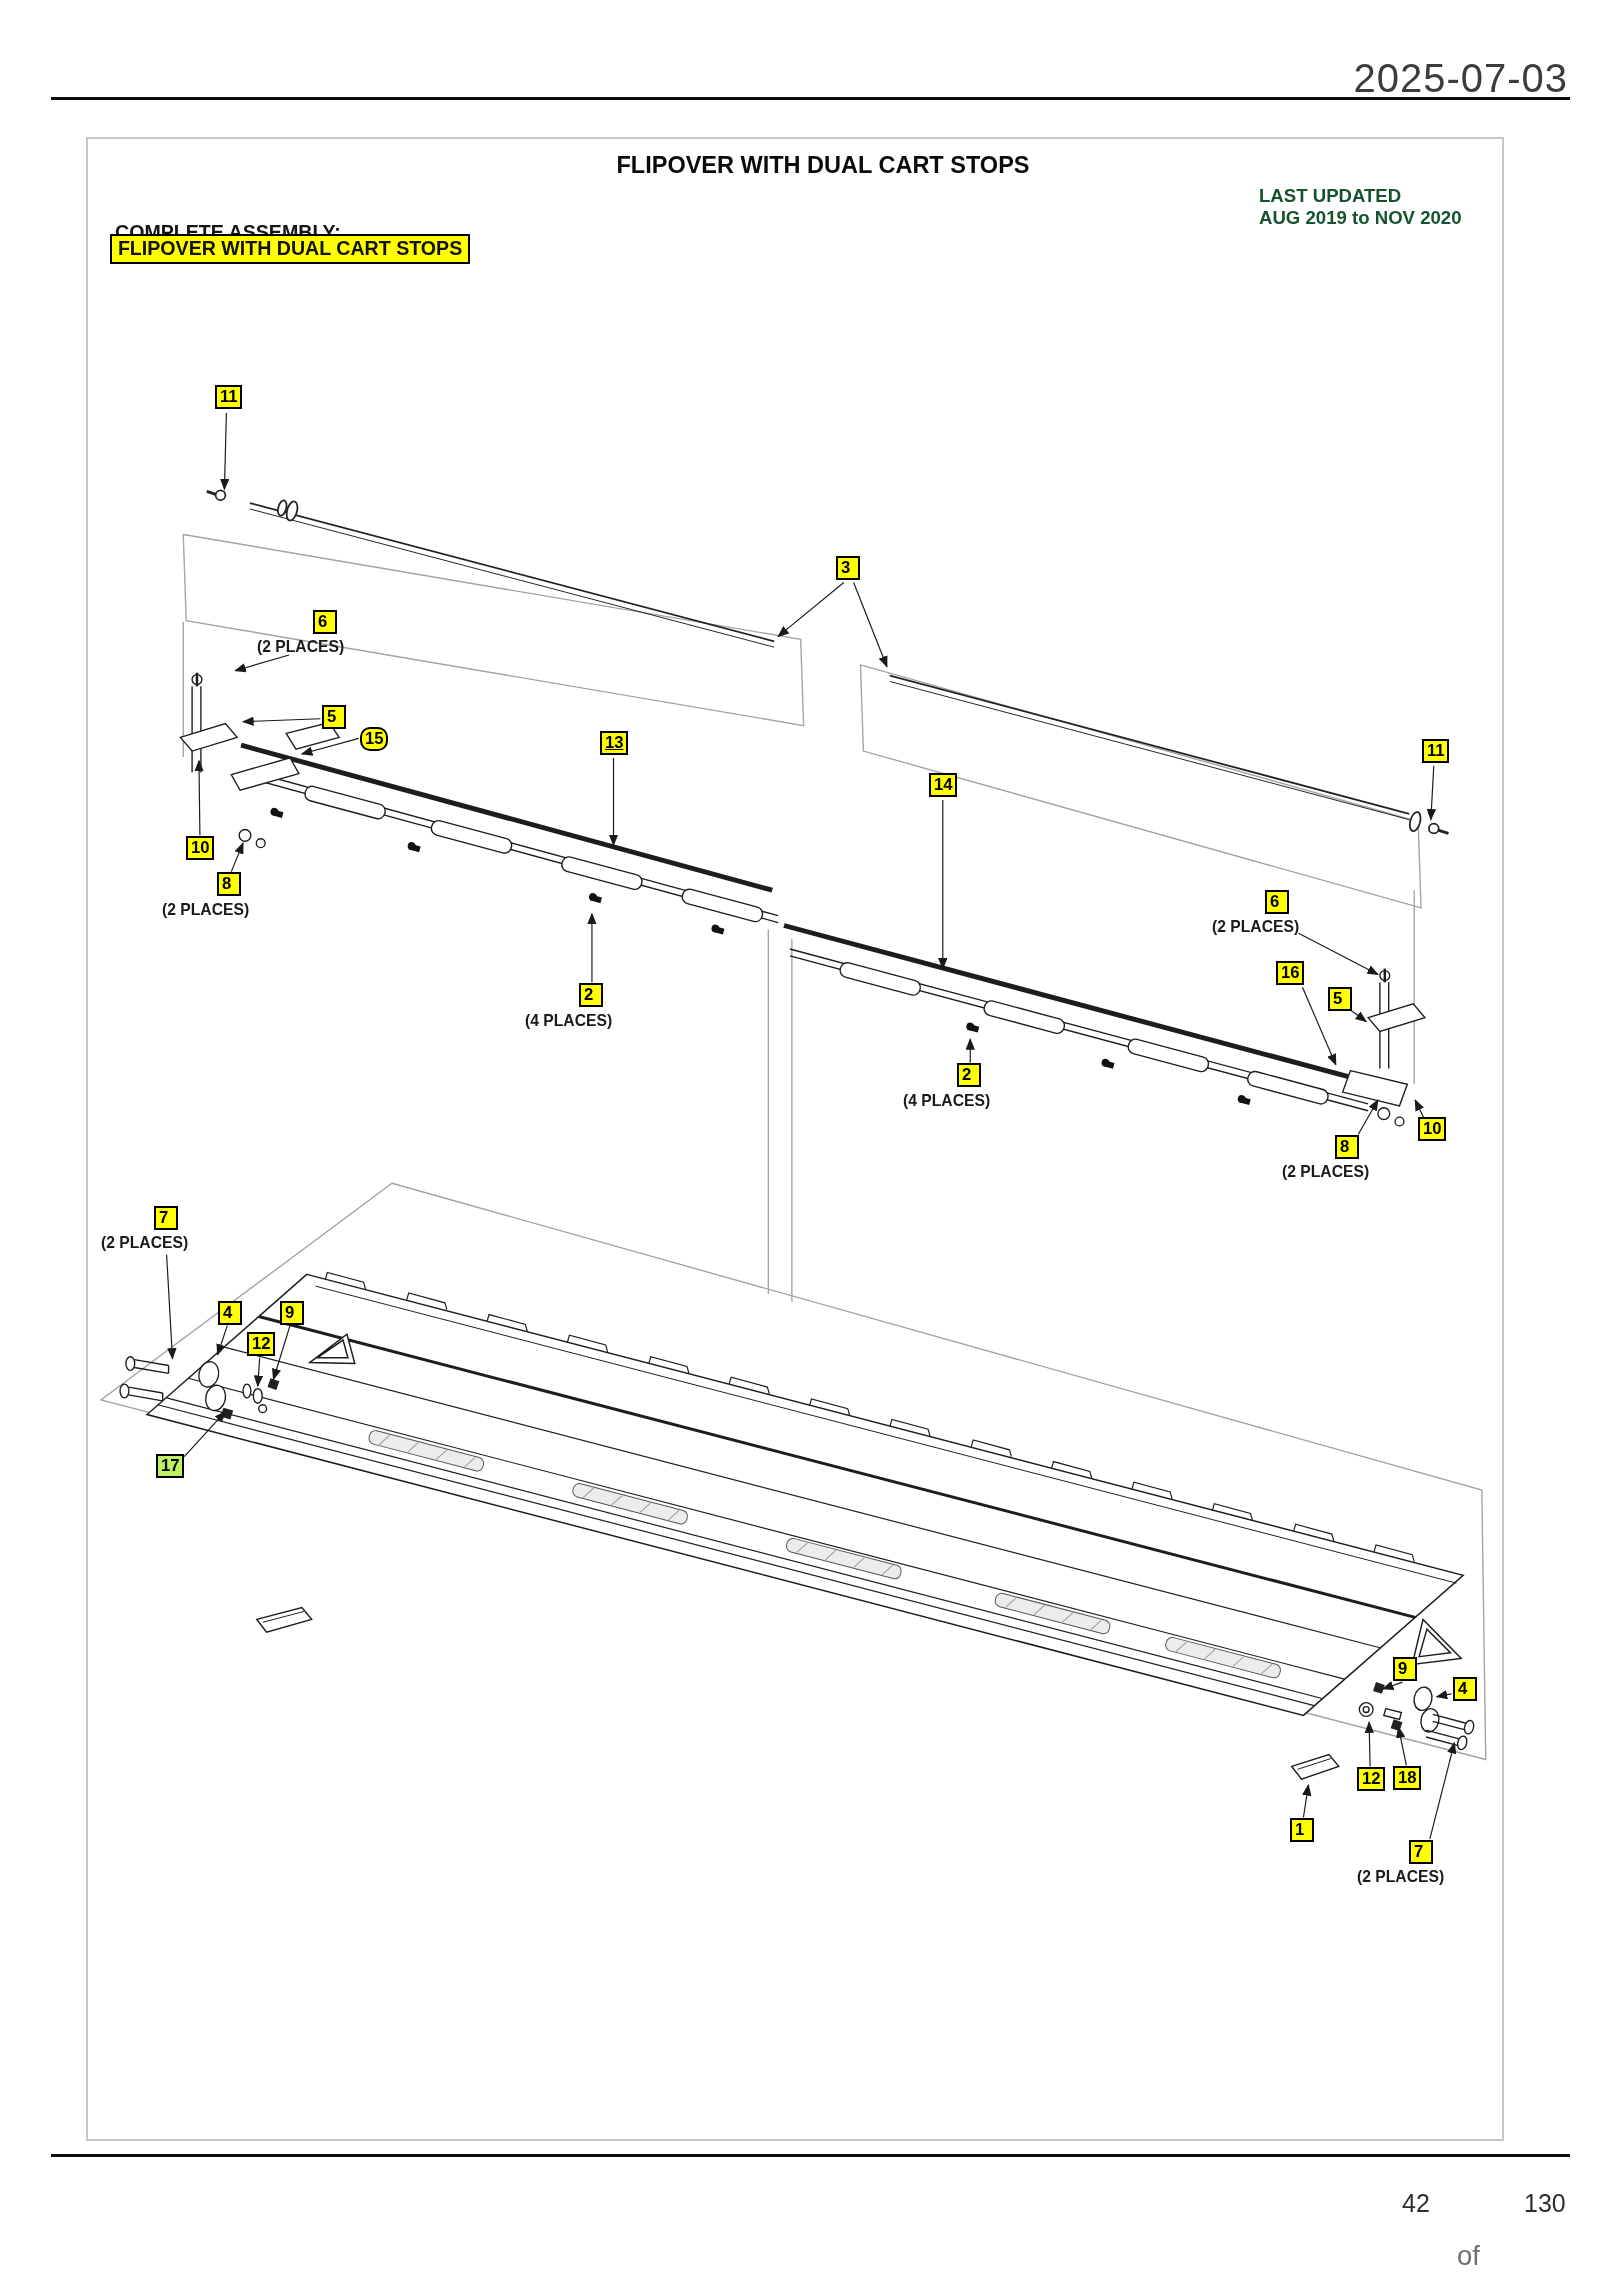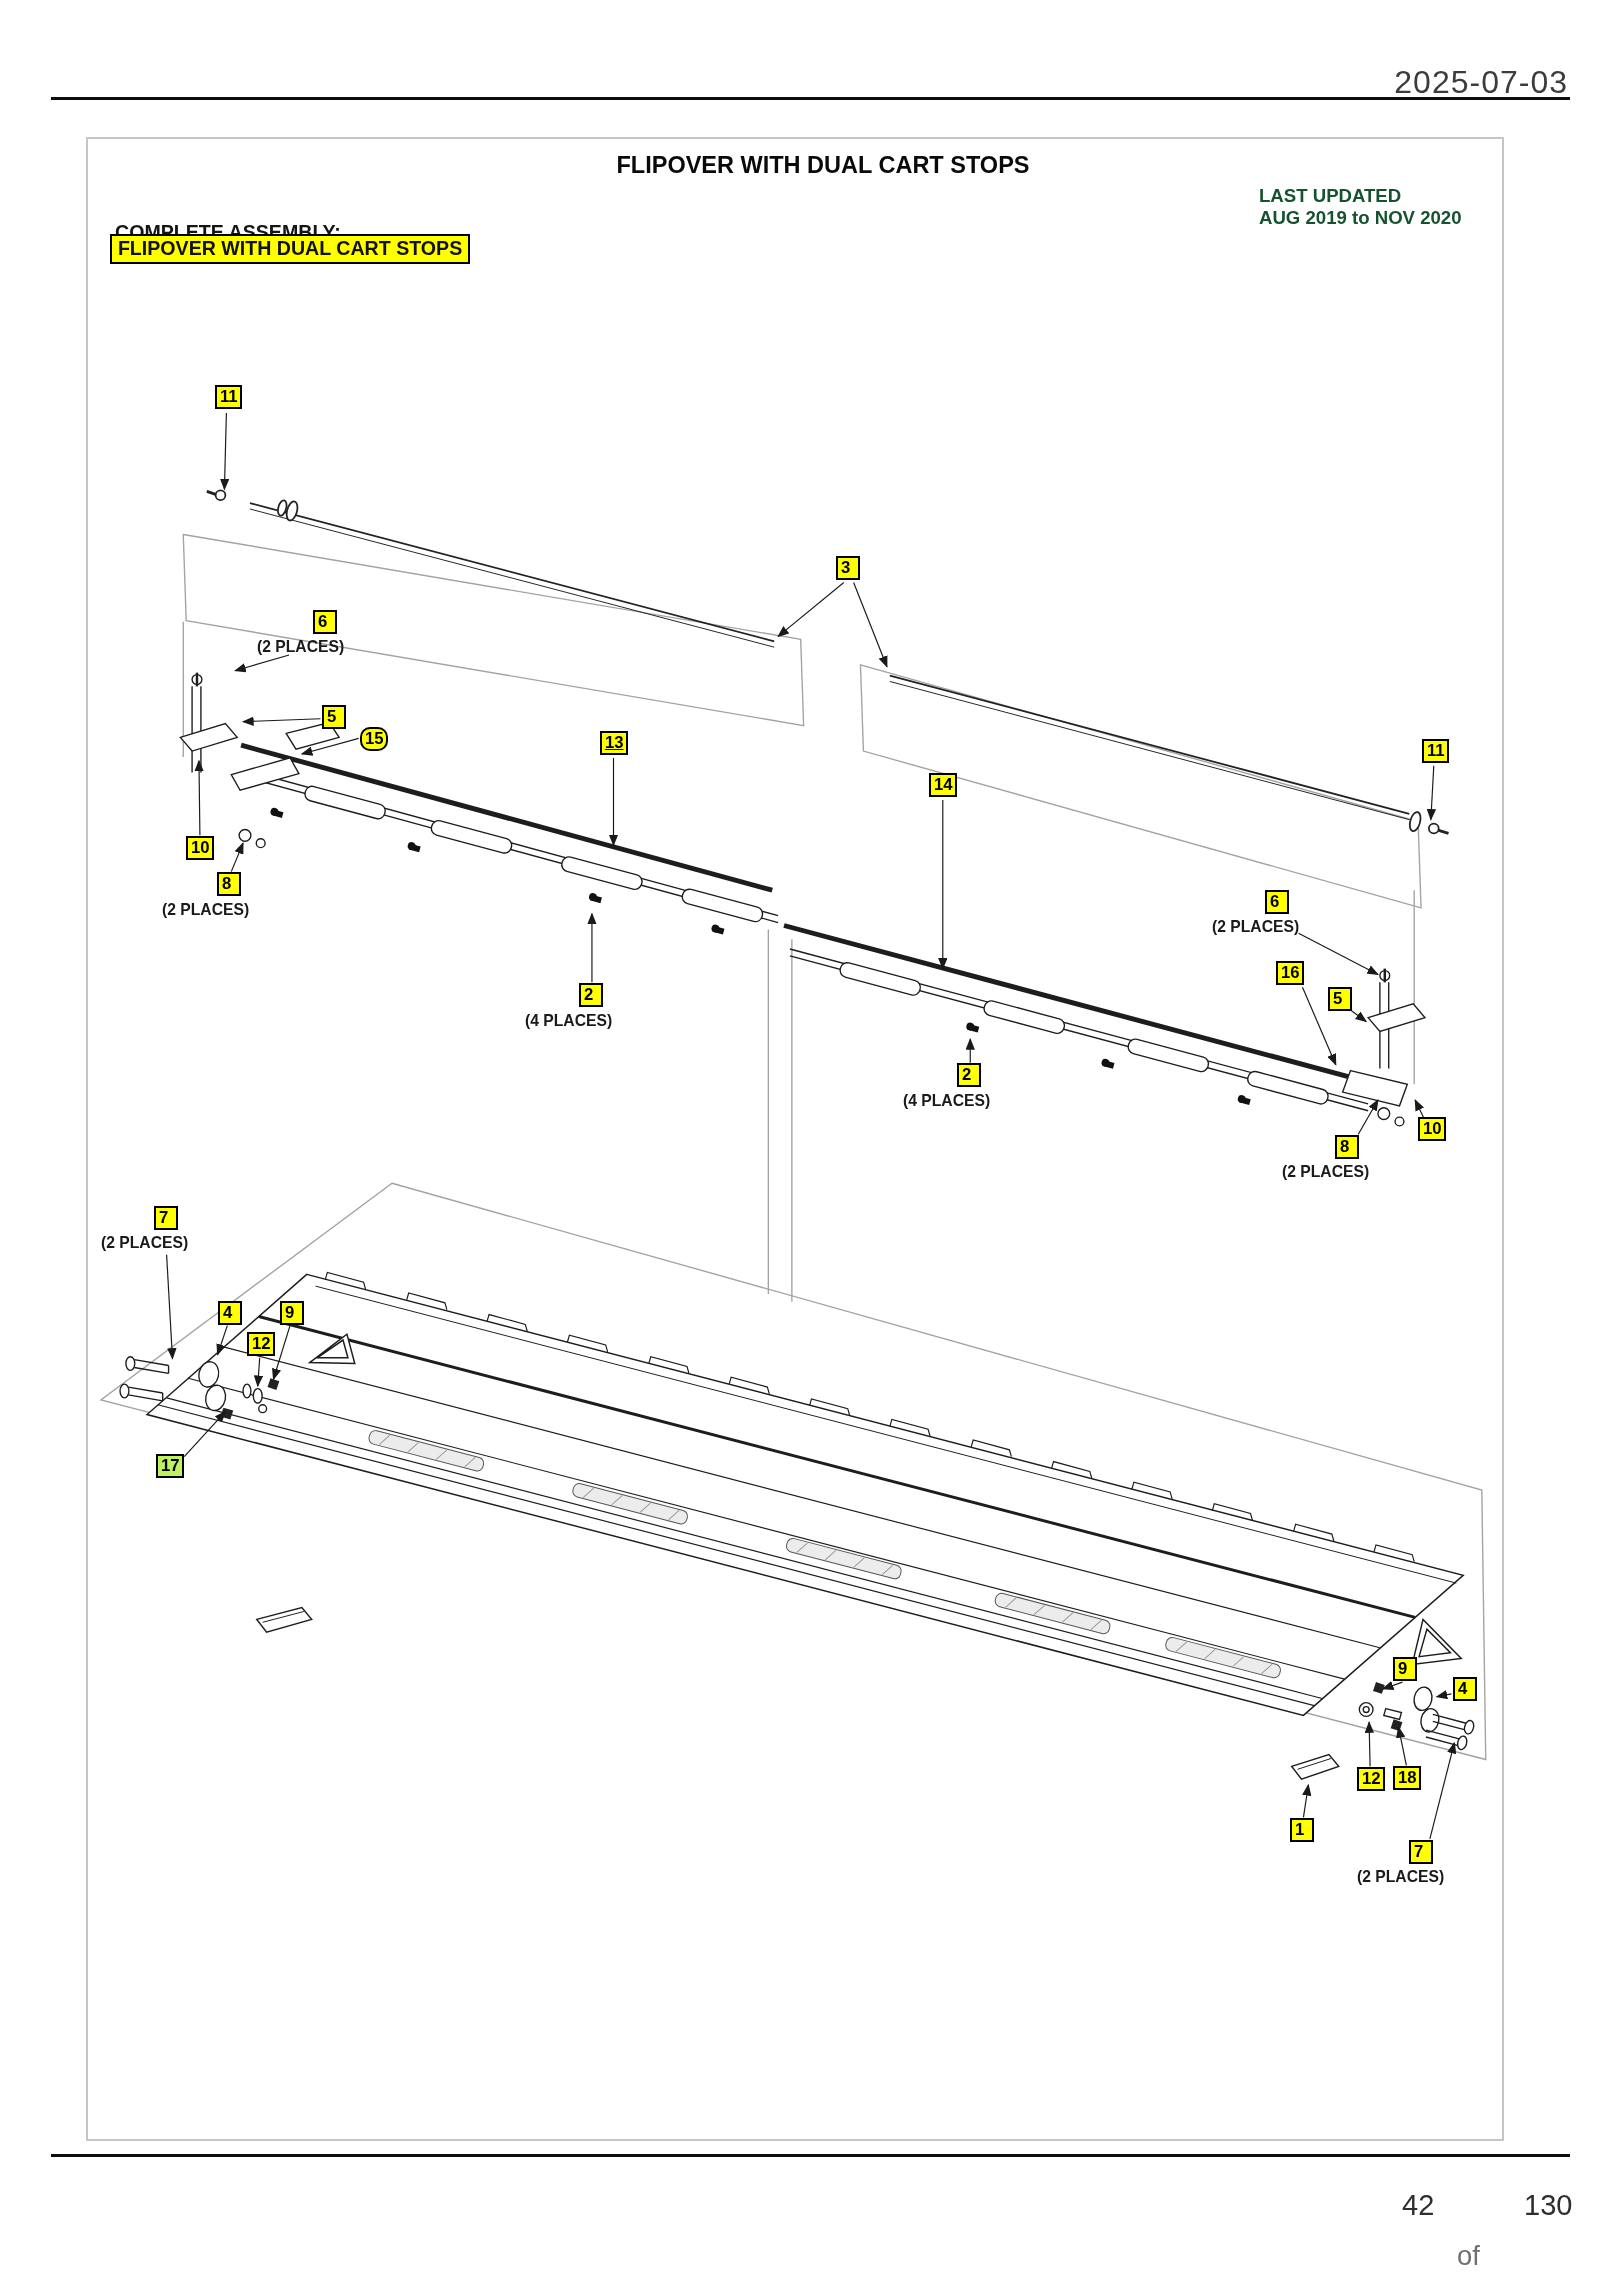--- a/index.html
+++ b/index.html
@@ -1,35 +1,35 @@
 <!DOCTYPE html>
 <html><head>
 <meta charset="utf-8">
 <style>
   html,body{margin:0;padding:0;background:#ffffff;}
   .page{position:relative;width:1620px;height:2293px;background:#fff;overflow:hidden;
         font-family:"Liberation Sans", sans-serif;color:#111;}
   .rule{position:absolute;background:#0d0d0d;}
-  .date{position:absolute;left:1215px;top:64px;width:353px;text-align:right;
-        font-size:32px;color:#3c3c3c;letter-spacing:1px;}
+  .date{position:absolute;left:1215px;top:56px;width:353px;text-align:right;
+        font-size:40px;color:#3c3c3c;letter-spacing:1px;}
   .dbox{position:absolute;left:86px;top:137px;width:1414px;height:2000px;
         border:2px solid #c6c6c6;background:#fff;}
   .dtitle{position:absolute;left:588px;top:152px;width:470px;text-align:center;
         font-size:23.5px;font-weight:bold;color:#0a0a0a;}
   .updated{position:absolute;left:1259px;top:185px;font-size:18.6px;font-weight:bold;
         line-height:21.6px;white-space:nowrap;}
   .calabel{position:absolute;left:115px;top:221px;font-size:19.6px;font-weight:bold;color:#151515;}
   .caname{position:absolute;left:110px;top:234px;border:2.9px solid #000;
         padding:1px 5.9px 2px 5.9px;font-size:19.6px;font-weight:bold;color:#111;}
   .art{position:absolute;left:0;top:0;width:1620px;height:2293px;}
   .co{position:absolute;border:2.9px solid #000;font-size:16.7px;line-height:19.6px;
       font-weight:bold;color:#000;padding:0 2.9px;text-align:left;min-width:14.7px;}
   .pl{position:absolute;width:137px;text-align:left;font-size:15.7px;
       font-weight:bold;color:#1a1a1a;white-space:nowrap;}
-  .footer-num{position:absolute;font-size:29px;color:#2e2e2e;}
+  .footer-num{position:absolute;font-size:25px;color:#2e2e2e;}
   .footer-sep{position:absolute;font-size:27.4px;color:#6f6f6f;}
 </style>
 </head>
 <body>
 
 <div class="page">
 
   <div class="date">2025-07-03</div>
   <div class="rule" style="left:51px;top:97px;width:1519px;height:2.9px;"></div>
 

